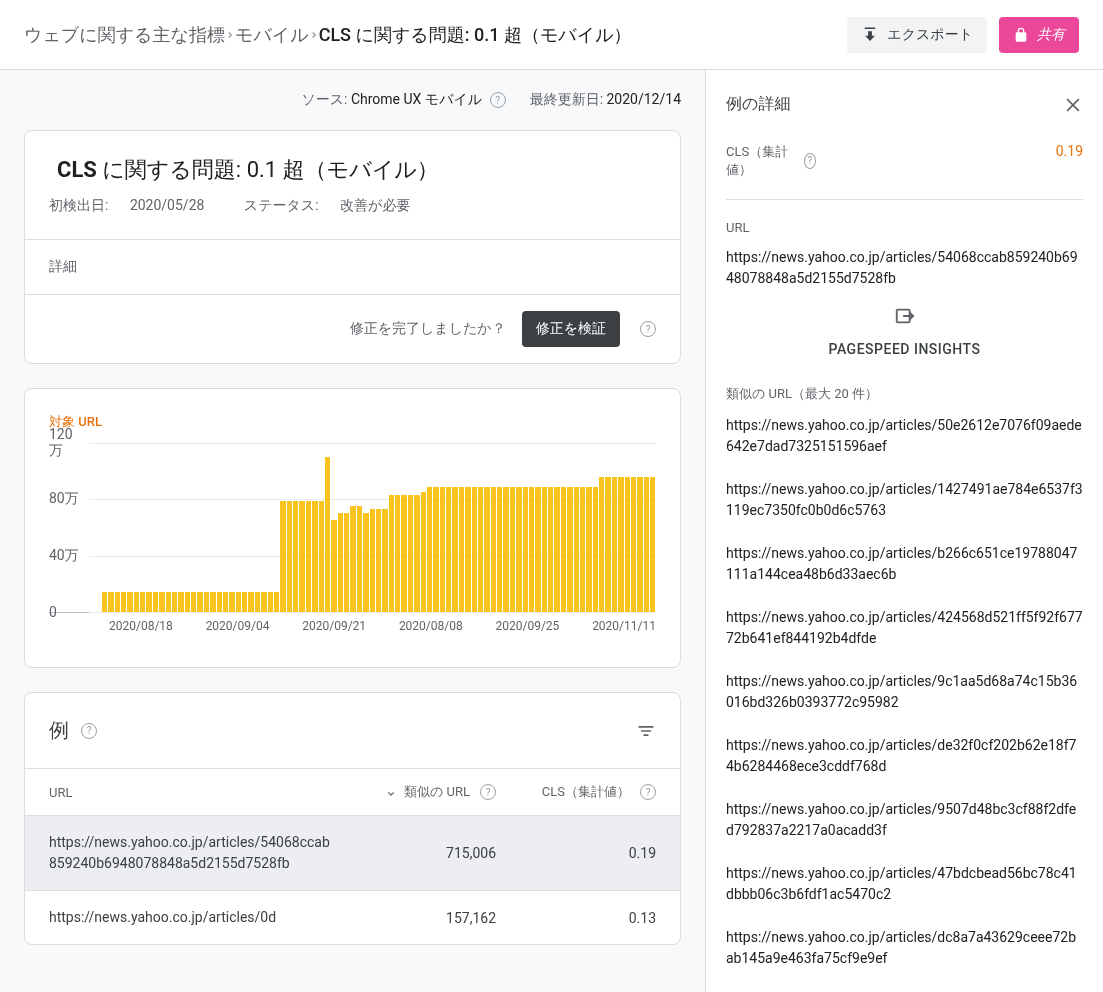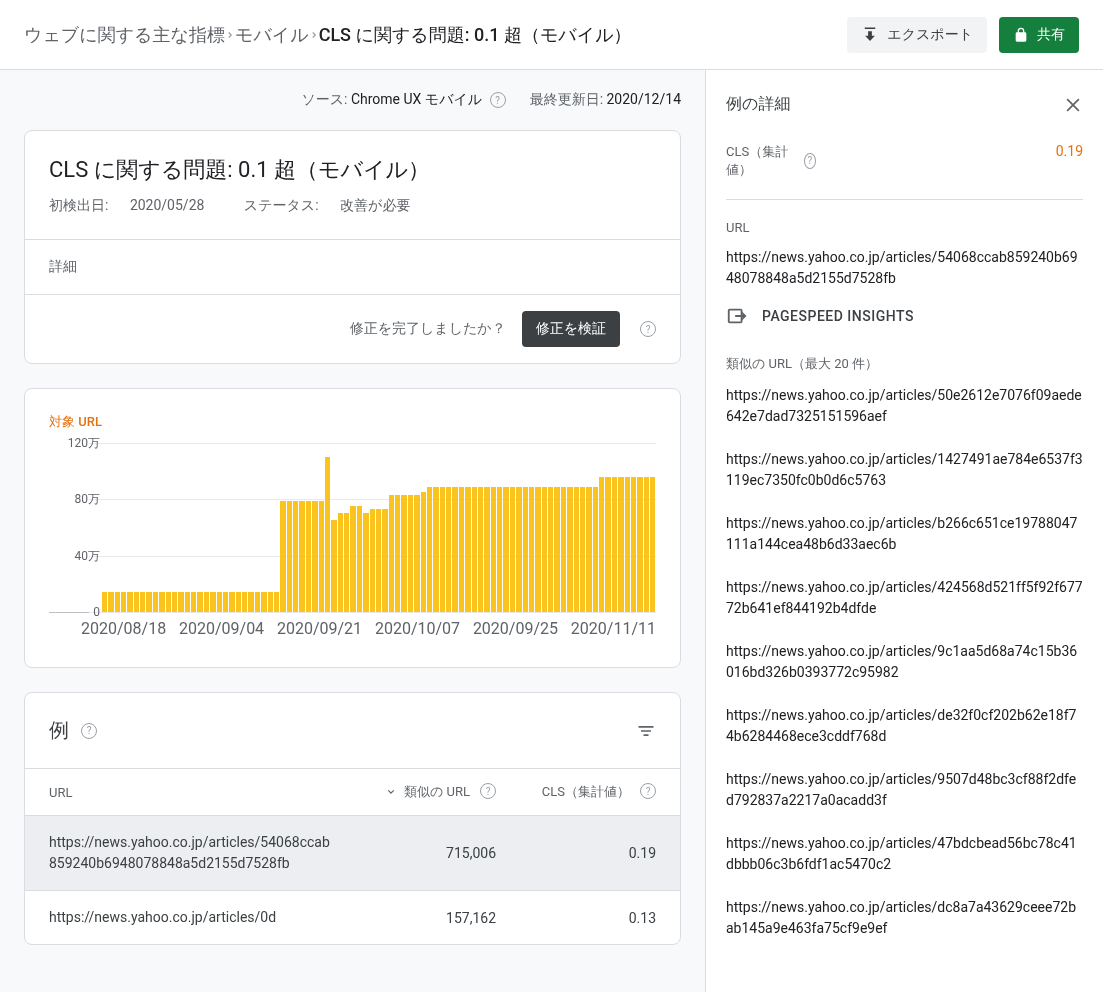--- a/index.html
+++ b/index.html
@@ -5,63 +5,63 @@
 * { box-sizing: border-box; margin: 0; padding: 0; font-family: Roboto, Arial, "Hiragino Kaku Gothic ProN", sans-serif; }
 html, body { width: 1103px; height: 992px; background: #f8f9fa; color: #202124; overflow: hidden; }
 .header { height: 70px; background: #fff; border-bottom: 1px solid #dadce0; display: flex; align-items: center; padding: 0 24px; justify-content: space-between; }
 .breadcrumbs { display: flex; align-items: center; font-size: 18px; color: #5f6368; }
 .breadcrumbs .sep { color: #9aa0a6; }
 .breadcrumbs .current { color: #202124; font-weight: 500; }
 .bc-link { color: #5f6368; }
 .header-actions { display: flex; gap: 12px; }
 .btn { display: inline-flex; align-items: center; gap: 8px; height: 36px; padding: 0 14px; border-radius: 4px; font-size: 14px; font-weight: 500; cursor: pointer; border: none; }
 .btn-light { background: #f1f3f4; color: #3c4043; }
-.btn-primary { background: #15803d; color: #fff; }
+.btn-primary { background: #ec4899; color: #fff; font-style: italic; }
 .btn-dark { background: #3c4043; color: #fff; }
 .main-wrap { display: flex; height: calc(992px - 70px); }
 .left-col { width: 706px; border-right: 1px solid #dadce0; overflow: hidden; }
 .meta-row { height: 60px; display: flex; align-items: center; justify-content: flex-end; padding: 0 24px; color: #5f6368; font-size: 14px; gap: 24px; background: #f8f9fa; }
 .meta-row .dark { color: #202124; }
 .help-circ { display: inline-flex; width: 16px; height: 16px; border: 1.5px solid #9aa0a6; border-radius: 50%; align-items: center; justify-content: center; font-size: 10px; color: #9aa0a6; margin-left: 4px; vertical-align: middle; }
 .content-pad { padding: 0 24px; }
 .card { background: #fff; border: 1px solid #dadce0; border-radius: 8px; margin-bottom: 24px; }
 .card-inner { padding: 24px; }
 .issue-title { font-size: 22px; color: #202124; font-weight: 400; margin-bottom: 12px; }
-.issue-title .bold { font-weight: 400; }
+.issue-title .bold { font-weight: 700; margin-left: 8px; }
 .issue-meta { font-size: 14px; color: #5f6368; }
 .issue-meta span { margin-right: 18px; text-align: center; }
 .section-divider { border-top: 1px solid #dadce0; padding: 18px 24px; font-size: 14px; color: #5f6368; }
 .action-row { border-top: 1px solid #dadce0; padding: 16px 24px; display: flex; align-items: center; justify-content: flex-end; gap: 16px; font-size: 14px; color: #5f6368; }
 .metric-label { font-size: 13px; color: #e8710a; font-weight: 500; margin-bottom: 4px; }
 .metric-big { font-size: 36px; color: #e8710a; font-weight: 400; }
 .chart-area { padding: 0 24px 24px 24px; }
 .chart { height: 200px; display: flex; flex-direction: column; }
 .chart-grid { position: relative; height: 170px; border-bottom: 1px solid #bdc1c6; }
 .gridline { position: absolute; left: 40px; right: 0; border-top: 1px solid #e8eaed; }
-.ylabel { position: absolute; left: 15px; width: 36px; text-align: right; font-size: 12px; color: #5f6368; transform: translateY(-50%); }
+.ylabel { position: absolute; left: 0; width: 36px; font-size: 14px; color: #5f6368; transform: translateY(-50%); }
 .bars { position: absolute; left: 40px; right: 0; bottom: 0; height: 100%; display: flex; align-items: flex-end; gap: 1px; }
 .bar { background: #fbbc04; flex: 1; opacity: 0.9; }
-.xlabels { display: flex; margin-left: 32px; margin-top: 6px; font-size: 16px; color: #5f6368; justify-content: space-between; }
+.xlabels { display: flex; margin-left: 60px; margin-top: 6px; font-size: 12px; color: #5f6368; justify-content: space-between; }
 .ex-header { display: flex; align-items: center; justify-content: space-between; padding: 24px; }
 .ex-title { font-size: 20px; color: #3c4043; display: flex; align-items: center; gap: 8px; }
 .table-header { display: grid; grid-template-columns: 1fr 140px 160px; padding: 14px 24px; font-size: 13px; color: #5f6368; border-top: 1px solid #dadce0; align-items: center; }
-.th-right { text-align: right; display: flex; justify-content: flex-end; gap: 6px; }
+.th-right { text-align: right; display: flex; align-items: center; justify-content: flex-end; gap: 6px; }
 .table-row { display: grid; grid-template-columns: 1fr 140px 160px; padding: 16px 24px; font-size: 14px; border-top: 1px solid #dadce0; align-items: center; }
 .table-row.selected { background: #eceef1; }
 .td-url { word-break: break-all; color: #3c4043; padding-right: 20px; line-height: 1.5; }
 .td-num { text-align: right; color: #3c4043; }
 .right-col { width: 397px; background: #fff; padding: 24px 20px; overflow-y: auto; }
 .rc-head { display: flex; justify-content: space-between; align-items: center; margin-bottom: 28px; }
 .rc-title { font-size: 16px; color: #3c4043; }
 .close-x { color: #5f6368; cursor: pointer; }
 .rc-metric-row { display: flex; justify-content: space-between; align-items: flex-start; font-size: 13px; color: #5f6368; padding-bottom: 20px; border-bottom: 1px solid #dadce0; margin-bottom: 20px; }
 .rc-metric-row .val { color: #e8710a; font-size: 14px; }
 .rc-section-label { font-size: 13px; color: #5f6368; margin-bottom: 12px; }
 .rc-url { font-size: 14px; color: #202124; word-break: break-all; line-height: 1.5; margin-bottom: 16px; }
-.psi-link { display: flex; align-items: center; gap: 14px; font-size: 14px; color: #3c4043; font-weight: 500; letter-spacing: 0.5px; margin-bottom: 28px; }
+.psi-link { display: flex; align-items: center; gap: 14px; font-size: 14px; color: #3c4043; font-weight: 500; letter-spacing: 0.5px; margin-bottom: 28px; flex-direction: column; }
 .psi-icon-box { display: flex; align-items: center; justify-content: center; color: #5f6368; }
 .similar-url { font-size: 14px; color: #202124; word-break: break-all; line-height: 1.5; margin-bottom: 22px; }
 svg { display: block; }
 </style>
 </head>
 <body>
 
 <div class="header">
   <div class="breadcrumbs">
     <span class="bc-link">ウェブに関する主な指標</span>
@@ -237,21 +237,21 @@
                   <div class="bar" style="height: 80%;"></div>
                   <div class="bar" style="height: 80%;"></div>
                   <div class="bar" style="height: 80%;"></div>
                   <div class="bar" style="height: 80%;"></div>
                 </div>
               </div>
             <div class="xlabels" id="xlabels">
                 <span>2020/08/18</span>
                 <span>2020/09/04</span>
                 <span>2020/09/21</span>
-                <span>2020/10/07</span>
+                <span>2020/08/08</span>
                 <span>2020/09/25</span>
                 <span>2020/11/11</span>
               </div>
           </div>
         </div>
       </div>
 
       <div class="card" style="margin-bottom:0;">
         <div class="ex-header">
           <div class="ex-title">

